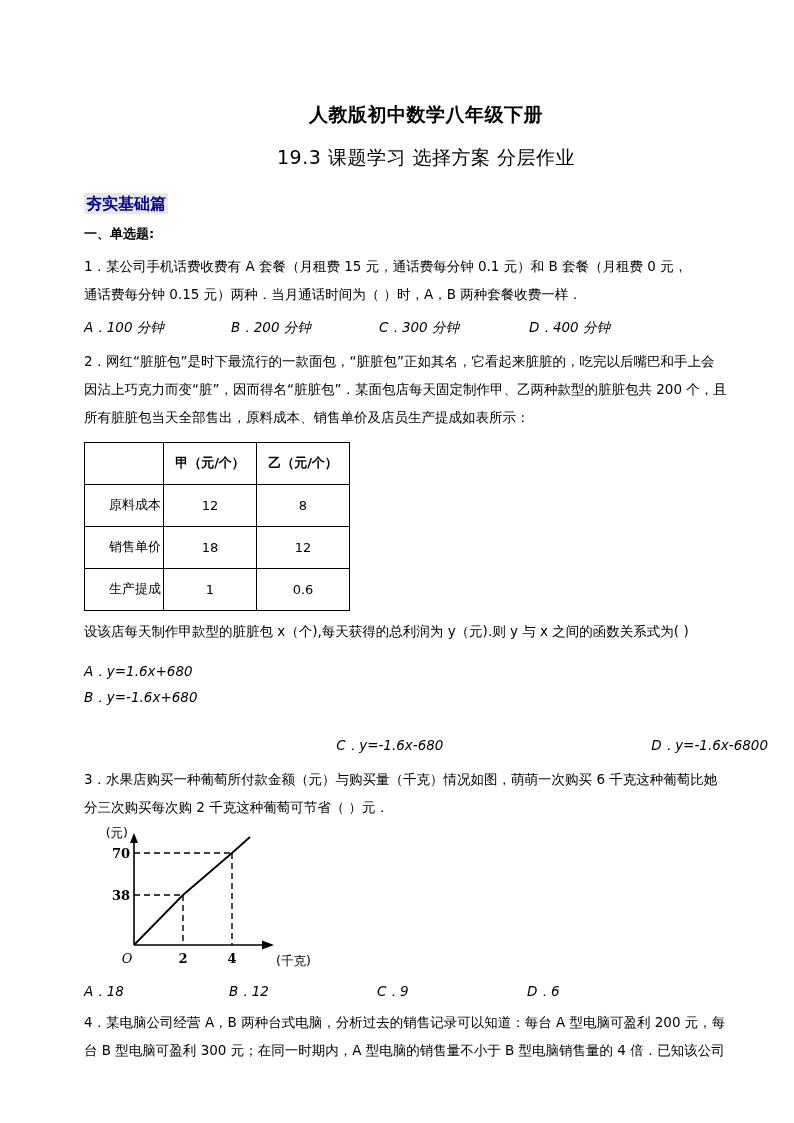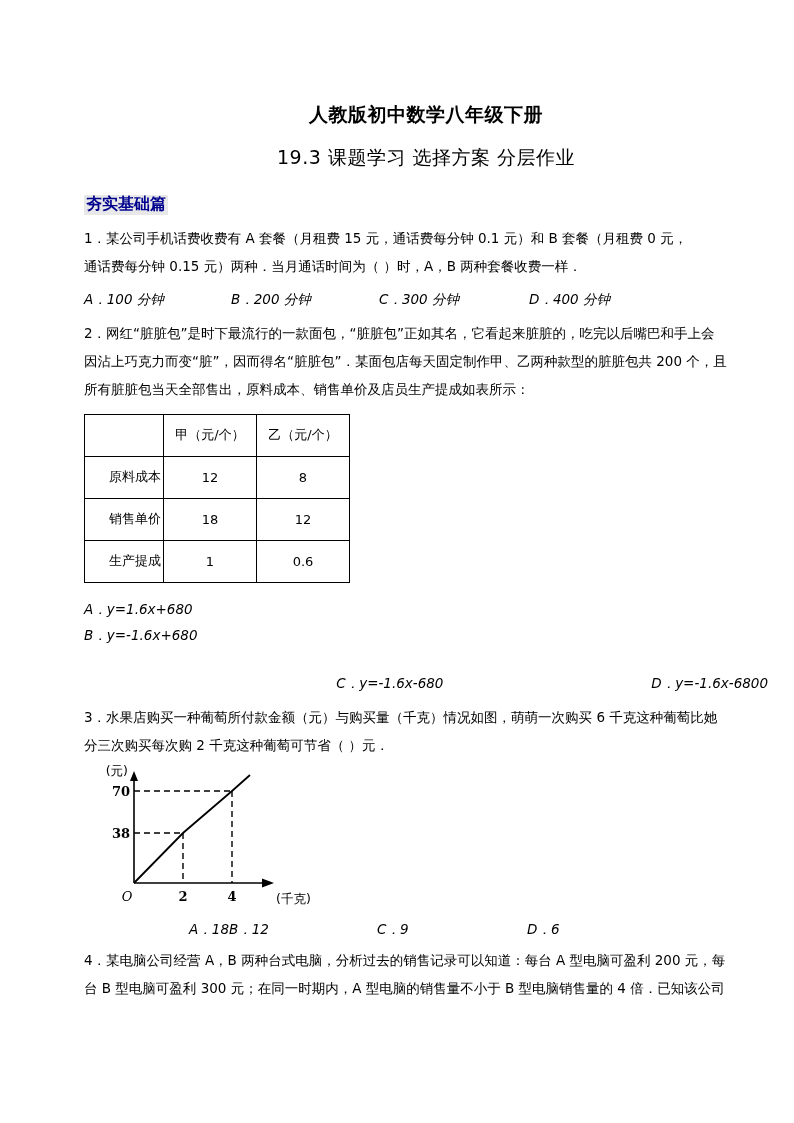--- a/index.html
+++ b/index.html
@@ -49,21 +49,20 @@
     margin: 0;
     padding-top: 25px;
   }
   .section-heading span {
     font-weight: bold;
     font-size: 16px;
     color: #00008f;
     background: #e8e8e8;
     padding: 1px 2px;
     line-height: 1.2;
-    font-family: Liberation Mono, monospace;
   }
 
   
   .qtype {
     font-weight: bold;
     font-size: 13px;
     margin: 0;
     padding-top: 12px;
     line-height: 1.4;
   }
@@ -93,21 +92,21 @@
   .opt-row-q1 .opt:nth-child(1) { width: 147px; }
   .opt-row-q1 .opt:nth-child(2) { width: 148px; }
   .opt-row-q1 .opt:nth-child(3) { width: 150px; }
 
   .opt-row-q2 { padding-top: 13px; flex-direction: column; }
   .opt-row-q2b { padding-top: 22px; justify-content: flex-end; }
   .opt-row-q2 .opt:nth-child(1),
   .opt-row-q2b .opt:nth-child(1) { width: 315px; }
 
   .opt-row-q3 { padding-top: 3px; }
-  .opt-row-q3 .opt:nth-child(1) { width: 145px; text-align: right; }
+  .opt-row-q3 .opt:nth-child(1) { width: 145px; }
   .opt-row-q3 .opt:nth-child(2) { width: 148px; }
   .opt-row-q3 .opt:nth-child(3) { width: 150px; }
 
   
   .tbl-wrap { padding-top: 11px; }
   table.data-table {
     border-collapse: collapse;
     font-size: 13px;
     table-layout: fixed;
   }
@@ -117,20 +116,21 @@
     vertical-align: middle;
     height: 41px;
     padding: 0 2px;
   }
   table.data-table td.rowhead {
     width: 74px;
     text-align: right;
   }
   table.data-table td.colh {
     width: 88px;
+    font-weight: bold;
   }
   table.data-table td.val {
     width: 88px;
   }
 
   
   .graph-wrap {
     padding-top: 2px;
     padding-left: 2px;
   }
@@ -140,20 +140,21 @@
 
 <div class="page">
 
   <h1 class="doc-title">人教版初中数学八年级下册</h1>
   <h2 class="doc-subtitle">19.3 课题学习 选择方案 分层作业</h2>
 
   <div class="section-heading">
     <span>夯实基础篇</span>
   </div>
 
+  <p class="qtype">一、单选题:</p>
 
   <p class="q q-1">1．某公司手机话费收费有 A 套餐（月租费 15 元，通话费每分钟 0.1 元）和 B 套餐（月租费 0 元，</p>
   <p class="q">通话费每分钟 0.15 元）两种．当月通话时间为（   ）时，A，B 两种套餐收费一样．</p>
   <div class="options opt-row-q1">
     <span class="opt">A．100 分钟</span>
     <span class="opt">B．200 分钟</span>
     <span class="opt">C．300 分钟</span>
     <span class="opt">D．400 分钟</span>
   </div>
 
@@ -181,20 +182,21 @@
         </tr>
         <tr>
           <td class="rowhead">生产提成</td>
           <td class="val">1</td>
           <td class="val">0.6</td>
         </tr>
       </tbody>
     </table>
   </div>
 
+  <p class="q q-3">设该店每天制作甲款型的脏脏包 x（个),每天获得的总利润为 y（元).则 y 与 x 之间的函数关系式为(      )</p>
   <div class="options opt-row-q2">
     <span class="opt">A．y=1.6x+680</span>
     <span class="opt">B．y=-1.6x+680</span>
   </div>
   <div class="options opt-row-q2b">
     <span class="opt">C．y=-1.6x-680</span>
     <span class="opt">D．y=-1.6x-6800</span>
   </div>
 
   <p class="q q-2">3．水果店购买一种葡萄所付款金额（元）与购买量（千克）情况如图，萌萌一次购买 6 千克这种葡萄比她</p>

